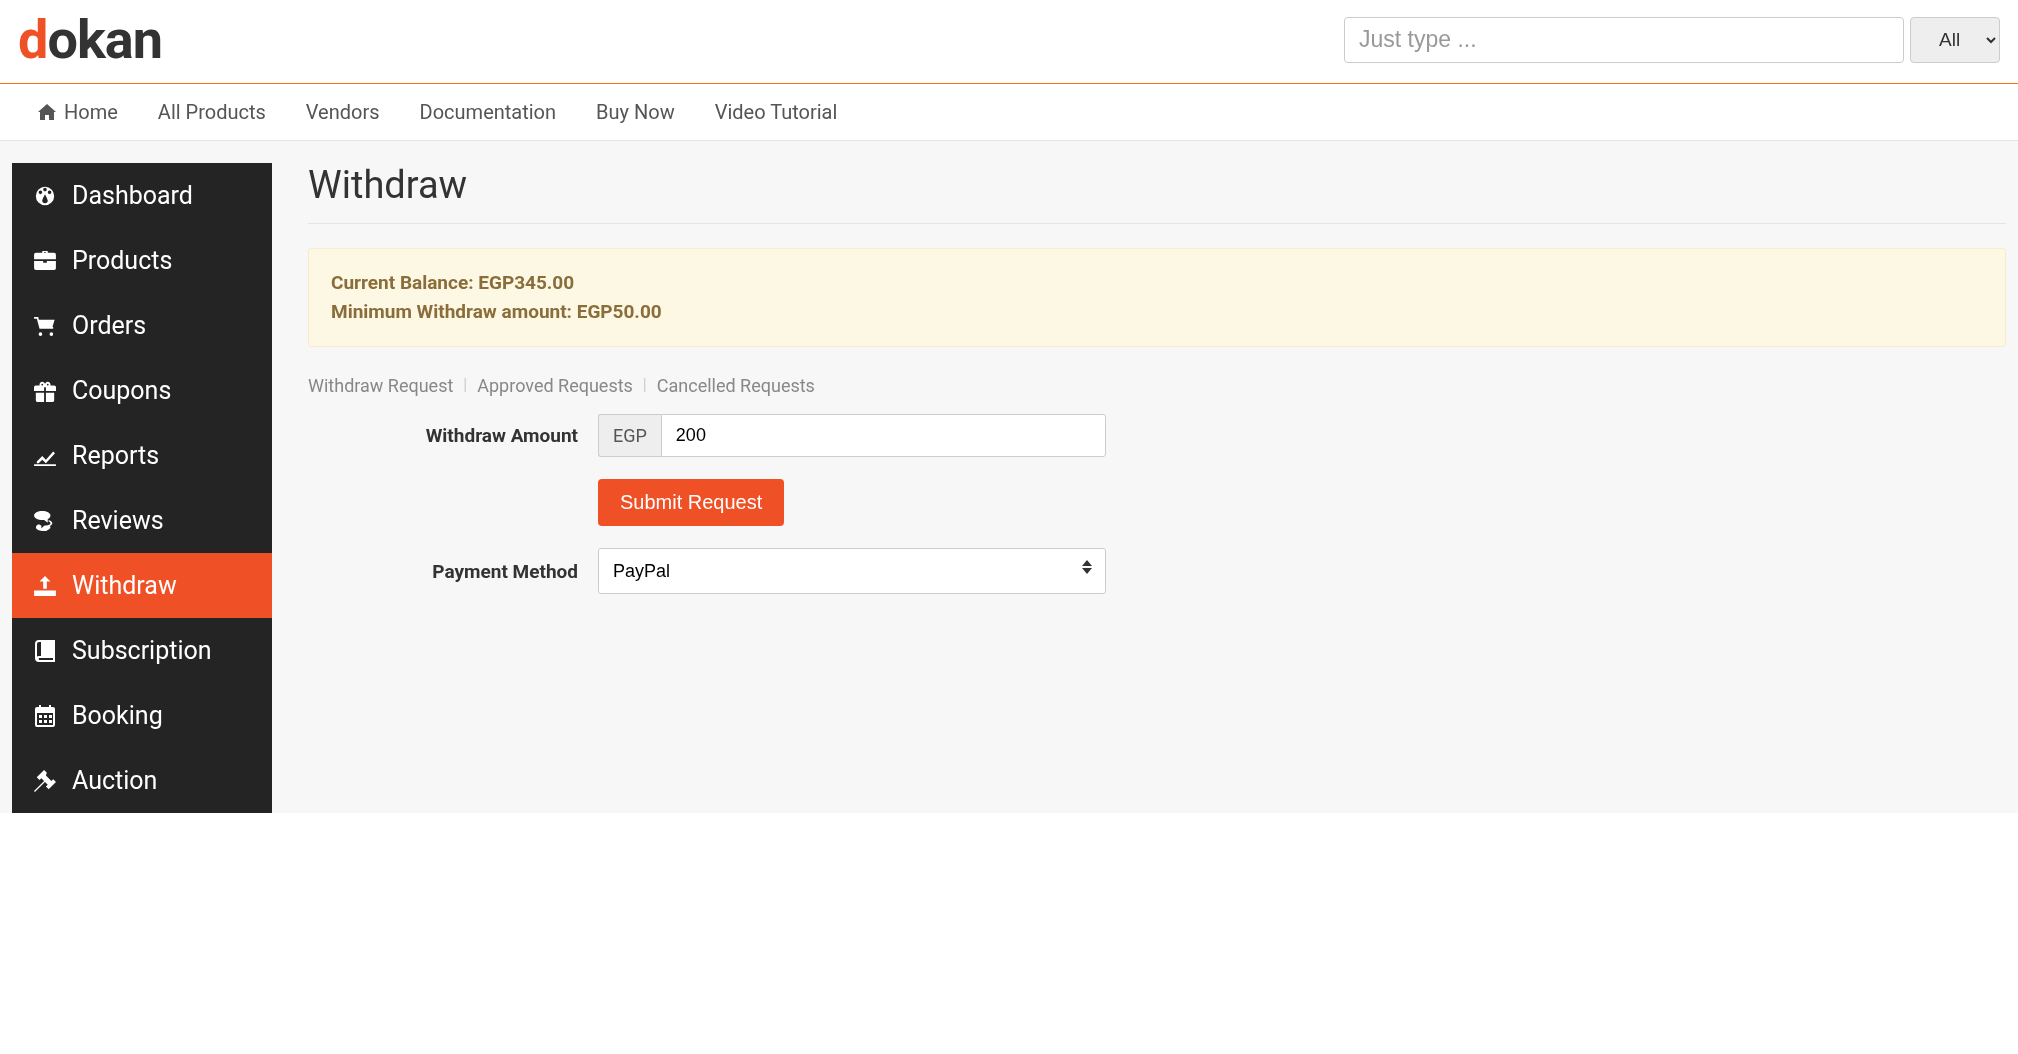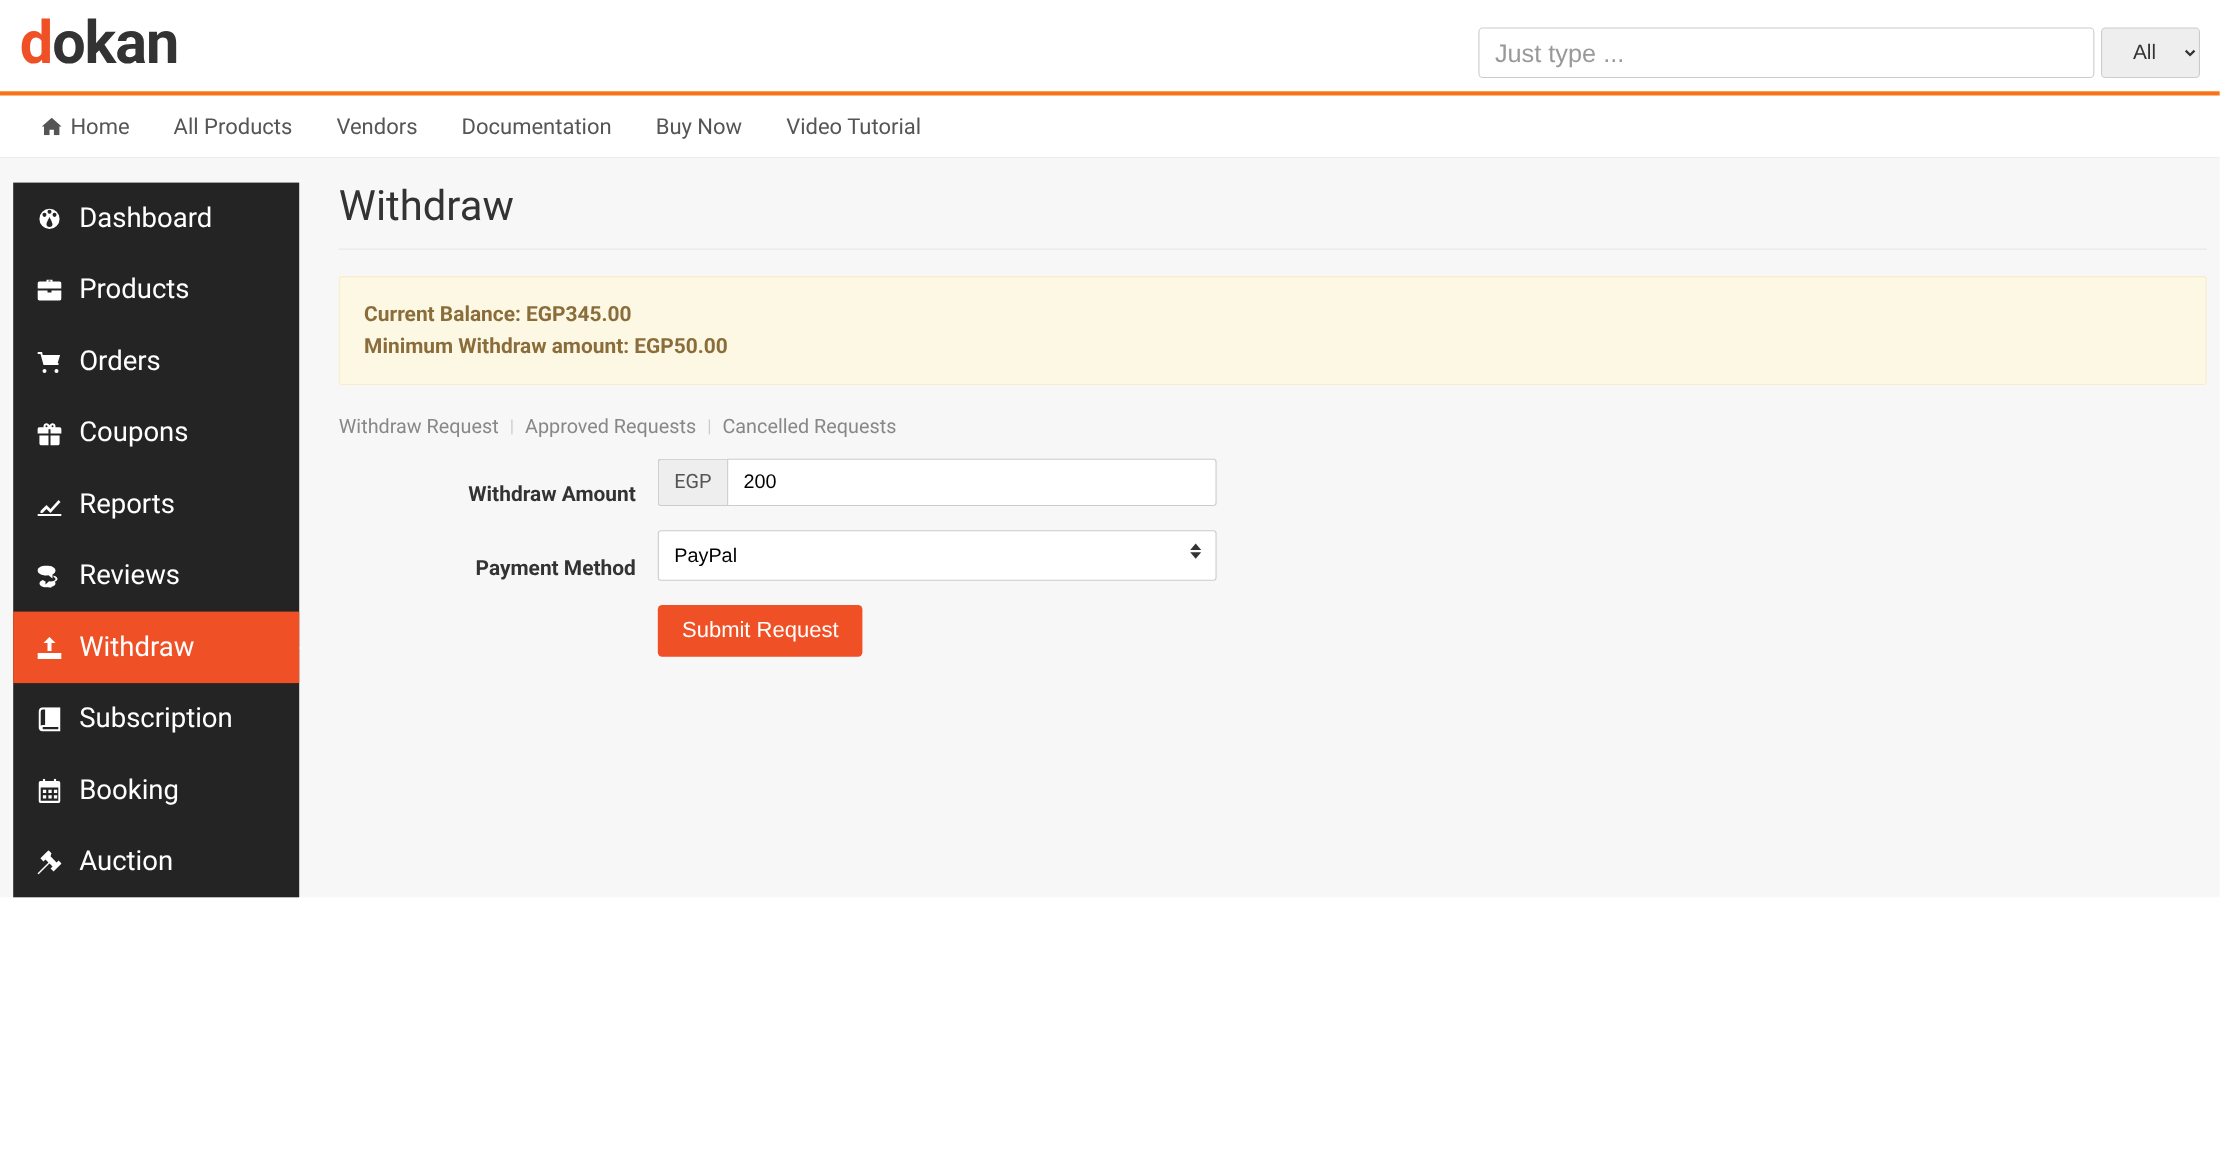--- a/index.html
+++ b/index.html
@@ -1,18 +1,18 @@
 <!DOCTYPE html>
 <html><head>
 <meta charset="utf-8">
 <style>
 * { margin: 0; padding: 0; box-sizing: border-box; }
 body { font-family: -apple-system, BlinkMacSystemFont, "Segoe UI", Roboto, "Helvetica Neue", Arial, sans-serif; background: #fff; color: #333; }
 
-.header { padding: 8px 18px 12px; display: flex; align-items: flex-end; justify-content: space-between; border-bottom: 4px solid #f97316; }
+.header { padding: 8px 18px 12px; display: flex; align-items: center; justify-content: space-between; border-bottom: 1px solid #f97316; }
 .logo { font-size: 54px; font-weight: 700; letter-spacing: -1px; color: #333; }
 .logo .d { color: #f05025; }
 .search-wrap { display: flex; align-items: stretch; }
 .search-input { width: 560px; height: 46px; padding: 0 14px; font-size: 23px; border: 1px solid #ccc; border-radius: 4px; color: #777; }
 .search-input::placeholder { color: #999; }
 .search-filter { width: 90px; height: 46px; margin-left: 6px; border: 1px solid #ccc; border-radius: 4px; background: #eee; font-size: 19px; padding: 0 24px; color: #333; }
 
 .topnav { display: flex; padding: 0 18px; border-bottom: 1px solid #e5e5e5; background: #fff; }
 .topnav a { display: flex; align-items: center; padding: 16px 20px; font-size: 20px; color: #555; text-decoration: none; }
 .topnav a .icon { margin-right: 8px; }
@@ -28,21 +28,21 @@
 .main { flex: 1; padding: 0 0 0 36px; }
 .page-title { font-size: 38px; font-weight: 400; color: #333; padding-bottom: 16px; border-bottom: 1px solid #e5e5e5; margin-bottom: 24px; }
 
 .alert { background: #fcf8e3; border: 1px solid #faebcc; padding: 20px 22px; margin-bottom: 28px; border-radius: 3px; }
 .alert p { color: #8a6d3b; font-size: 19px; font-weight: 700; line-height: 1.5; }
 
 .sub-tabs { display: flex; margin-bottom: 18px; }
 .sub-tabs a { font-size: 18px; color: #888; text-decoration: none; }
 .sub-tabs .sep { color: #ccc; margin: 0 10px; }
 
-.form-row { display: flex; align-items: flex-end; margin-bottom: 22px; }
+.form-row { display: flex; align-items: center; margin-bottom: 22px; }
 .form-label { width: 290px; text-align: right; padding-right: 20px; font-size: 19px; font-weight: 700; color: #333; }
 .form-control-wrap { flex: 0 0 508px; }
 .input-group { display: flex; }
 .input-addon { background: #eee; border: 1px solid #ccc; border-right: 0; padding: 10px 14px; font-size: 18px; color: #555; border-radius: 3px 0 0 3px; }
 .form-input { flex: 1; border: 1px solid #ccc; padding: 0 14px; font-size: 18px; border-radius: 0 3px 3px 0; }
 .form-select { width: 100%; border: 1px solid #ccc; padding: 12px 14px; font-size: 18px; border-radius: 3px; background: #fff; appearance: none; }
 .select-wrap { position: relative; }
 .select-wrap::after { content: ""; position: absolute; right: 14px; top: 50%; transform: translateY(-50%); width: 0; height: 0; border-left: 5px solid transparent; border-right: 5px solid transparent; border-top: 6px solid #333; }
 .select-wrap::before { content: ""; position: absolute; right: 14px; top: calc(50% - 8px); transform: translateY(-50%); width: 0; height: 0; border-left: 5px solid transparent; border-right: 5px solid transparent; border-bottom: 6px solid #333; }
 
@@ -200,33 +200,33 @@
     <div class="form-row">
       <div class="form-label">Withdraw Amount</div>
       <div class="form-control-wrap">
         <div class="input-group">
           <span class="input-addon">EGP</span>
           <input class="form-input" type="text" value="200" style="">
         </div>
       </div>
     </div>
 
+    <div class="form-row btn-row">
+      <div class="form-label">.</div>
+      <div class="form-control-wrap">
+        <button class="btn-submit" type="button">Submit Request</button>
+      </div>
+    </div>
+
     <div class="form-row">
       <div class="form-label">Payment Method</div>
       <div class="form-control-wrap">
         <div class="select-wrap">
           <select class="form-select">
             <option>PayPal</option>
           </select>
         </div>
       </div>
     </div>
 
-    <div class="form-row btn-row">
-      <div class="form-label">.</div>
-      <div class="form-control-wrap">
-        <button class="btn-submit" type="button">Submit Request</button>
-      </div>
-    </div>
-
   </div>
 
 </div>
 
 </body></html>

